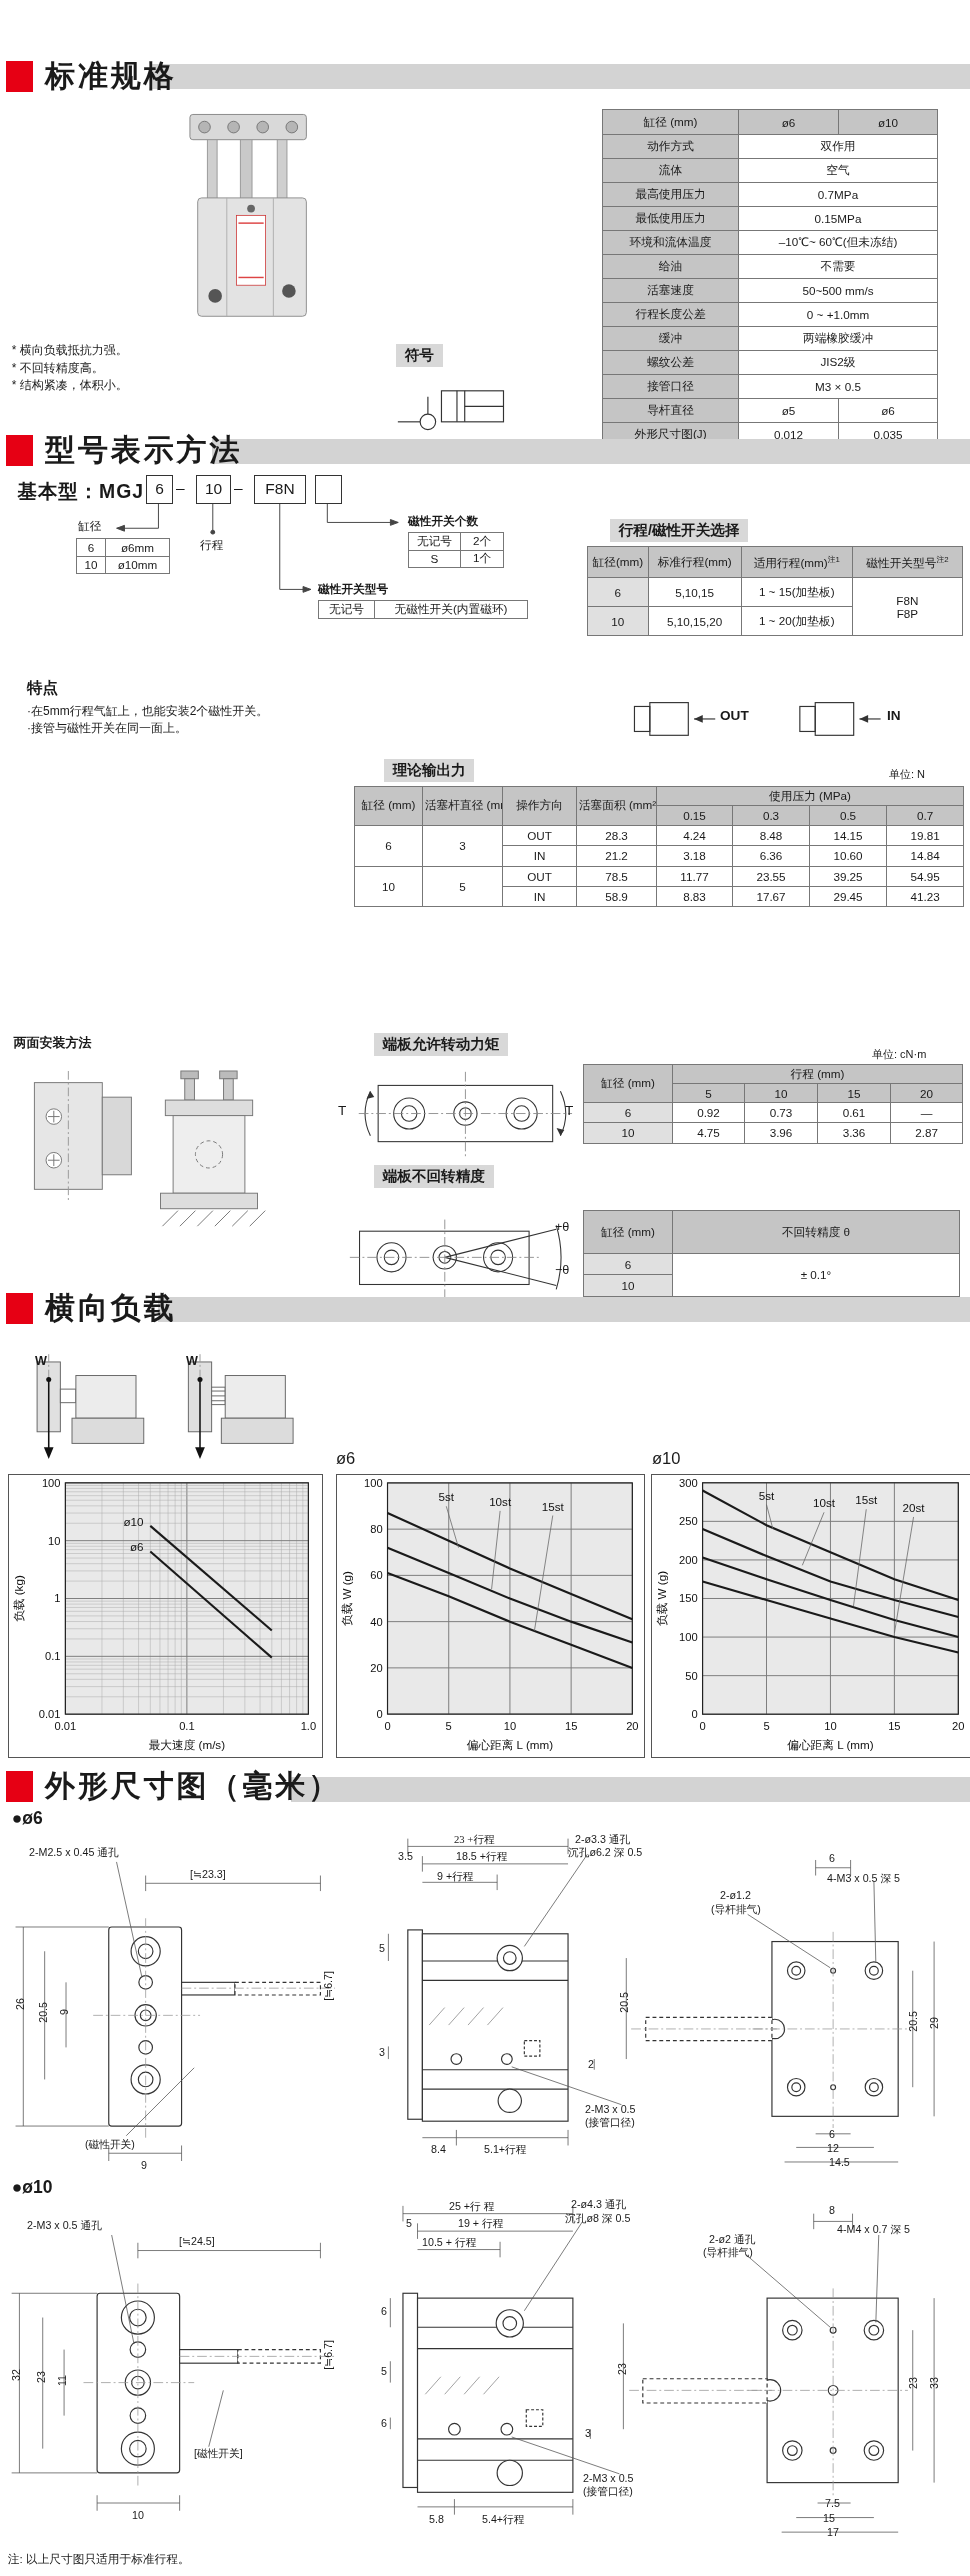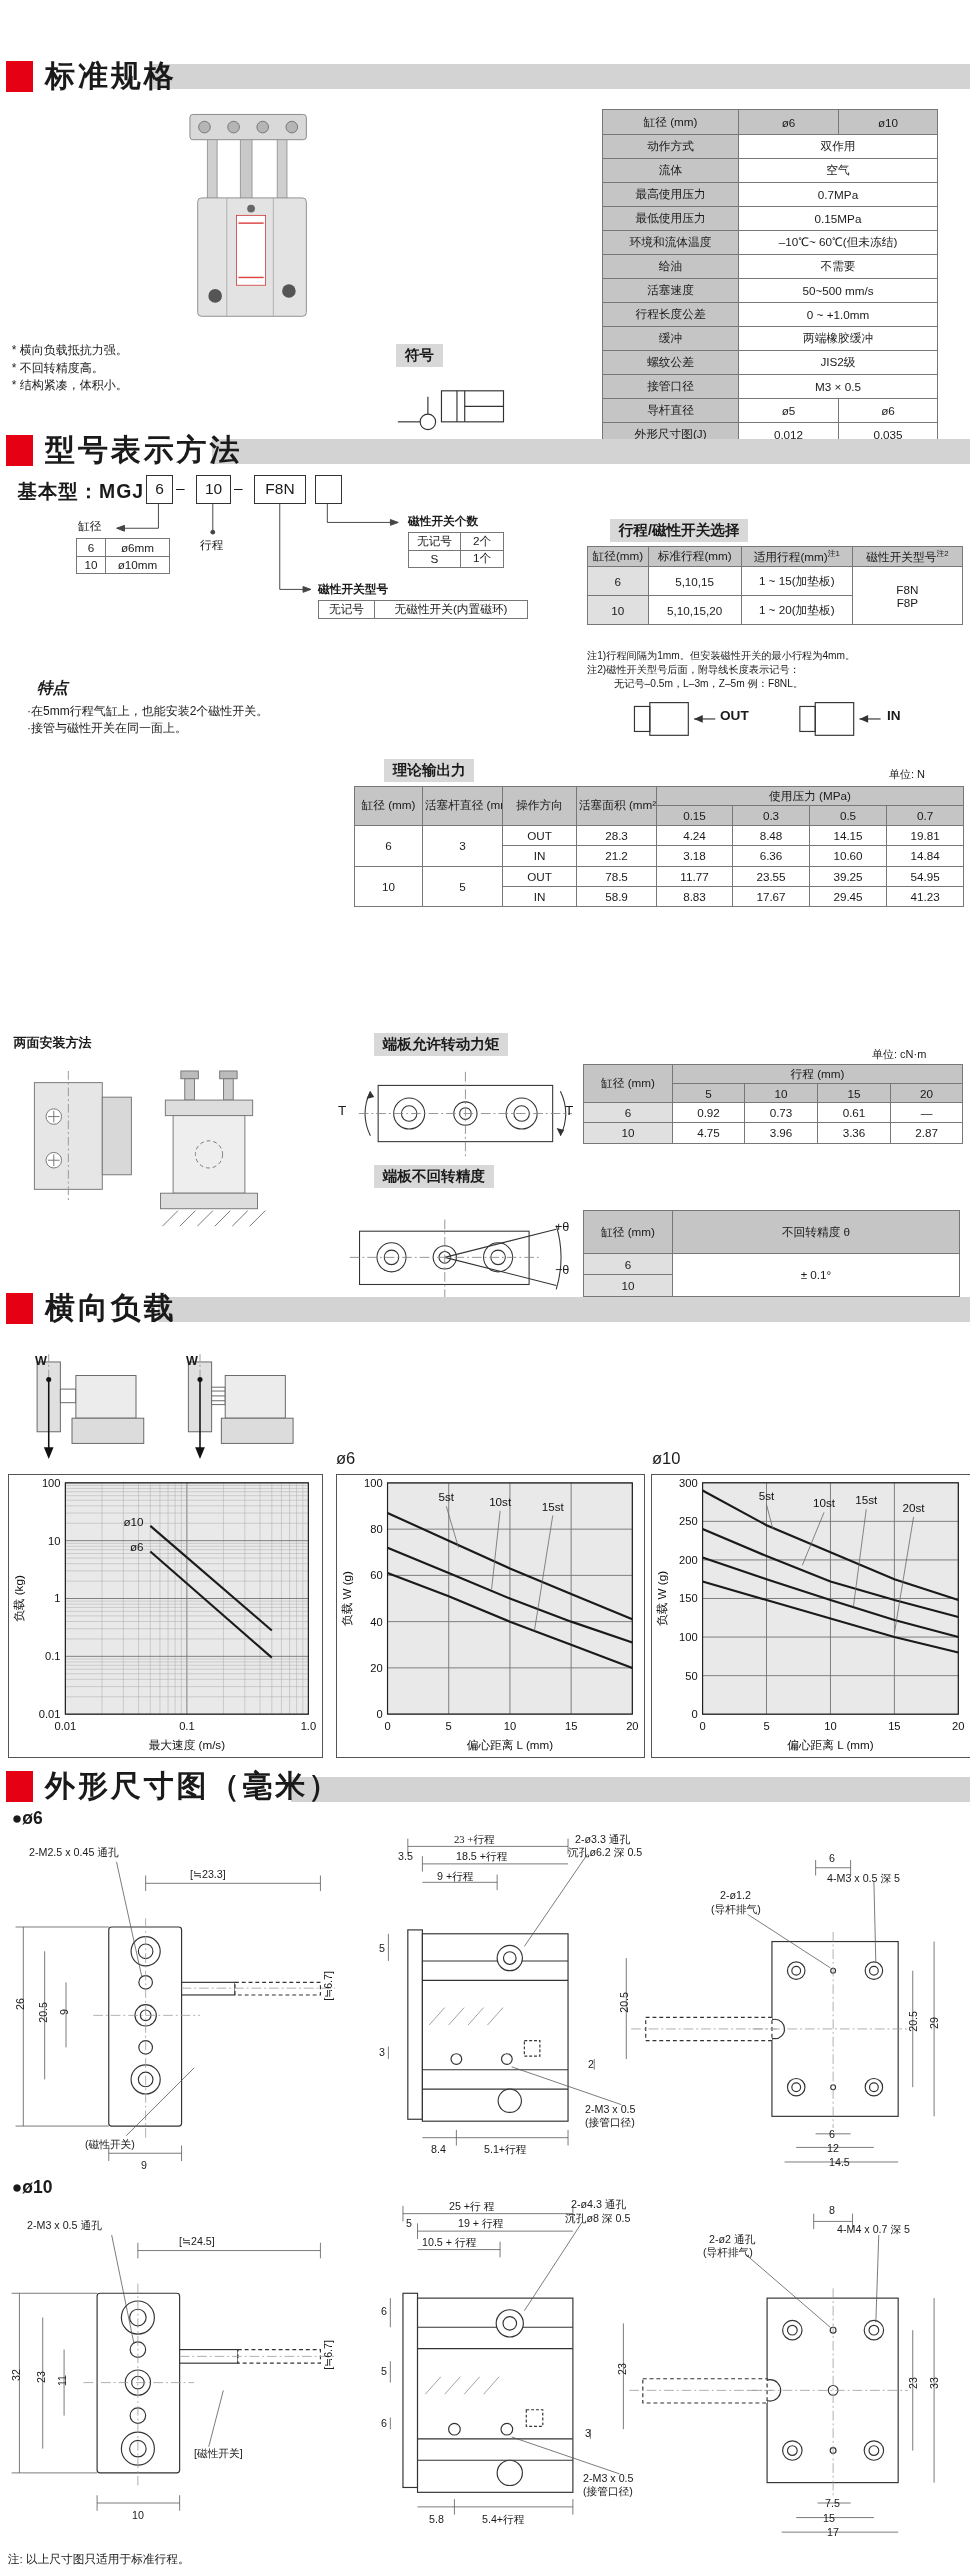--- a/index.html
+++ b/index.html
@@ -229,21 +229,21 @@
 
   <div class="gtitle" style="left:610px;top:519px;">行程/磁性开关选择</div>
   <table class="t abs" style="left:587px;top:546px;width:376px;">
     <colgroup>
         <col style="width:60px">
         <col style="width:92px">
         <col style="width:110px">
         <col style="width:109px">
       </colgroup>
     <tbody>
-        <tr style="height:20px">
+        <tr style="height:31px">
       <th class="g">缸径(mm)</th>
       <th class="g">标准行程(mm)</th>
       <th class="g"><span>适用行程(mm)</span><sup style="font-size:7.8px">注1</sup></th>
       <th class="g"><span>磁性开关型号</span><sup style="font-size:7.8px">注2</sup></th>
     </tr>
     <tr style="height:29px">
       <td class="lg">6</td>
       <td>5,10,15</td>
       <td>1 ~ 15(加垫板)</td>
       <td rowspan="2">
@@ -251,42 +251,37 @@
         <div>F8P</div>
       </td>
     </tr>
     <tr style="height:29px">
       <td class="lg">10</td>
       <td>5,10,15,20</td>
       <td>1 ~ 20(加垫板)</td>
     </tr>
   </tbody>
     </table>
-  <div class="notes" style="left:587px;top:649px;width:381px;">
-    <div>注1)行程间隔为1mm。但安装磁性开关的最小行程为4mm。</div>
-    <div>注2)磁性开关型号后面，附导线长度表示记号：</div>
-    <div style="padding-left:27px;">无记号–0.5m，L–3m，Z–5m 例：F8NL。</div>
-  </div>
 
   <svg class="abs" style="left:621px;top:693px;" width="350" height="50" viewBox="0 0 360 52">
     <g stroke="#333" fill="none" stroke-width="1.2">
       <rect x="12" y="14" width="16" height="26"></rect>
         <rect x="28" y="10" width="40" height="34"></rect>
       <line x1="74" y1="27" x2="96" y2="27"></line>
       <rect x="184" y="14" width="16" height="26"></rect>
         <rect x="200" y="10" width="40" height="34"></rect>
       <line x1="246" y1="27" x2="268" y2="27"></line>
     </g>
     <polygon points="74,27 83,23 83,31" fill="#333"></polygon>
     <polygon points="246,27 255,23 255,31" fill="#333"></polygon>
   </svg>
   <span class="lbl" style="left:720px;top:710px;font-size:13.6px;font-weight:bold;">OUT</span>
   <span class="lbl" style="left:887px;top:710px;font-size:13.6px;font-weight:bold;">IN</span>
 
-  <div class="feat-t" style="left:37px;top:678px;font-style:italic;">特点</div>
+  <div class="feat-t" style="left:27px;top:678px;">特点</div>
   <div class="feat-i" style="left:27px;top:703px;">·在5mm行程气缸上，也能安装2个磁性开关。</div>
   <div class="feat-i" style="left:27px;top:720px;">·接管与磁性开关在同一面上。</div>
 
   <div class="gtitle" style="left:384px;top:759px;">理论输出力</div>
   <div class="unit" style="left:889px;top:767px;">单位: N</div>
   <table class="t abs" style="left:354px;top:786px;width:607px;">
     <colgroup>
         <col style="width:68px">
         <col style="width:80px">
         <col style="width:74px">

